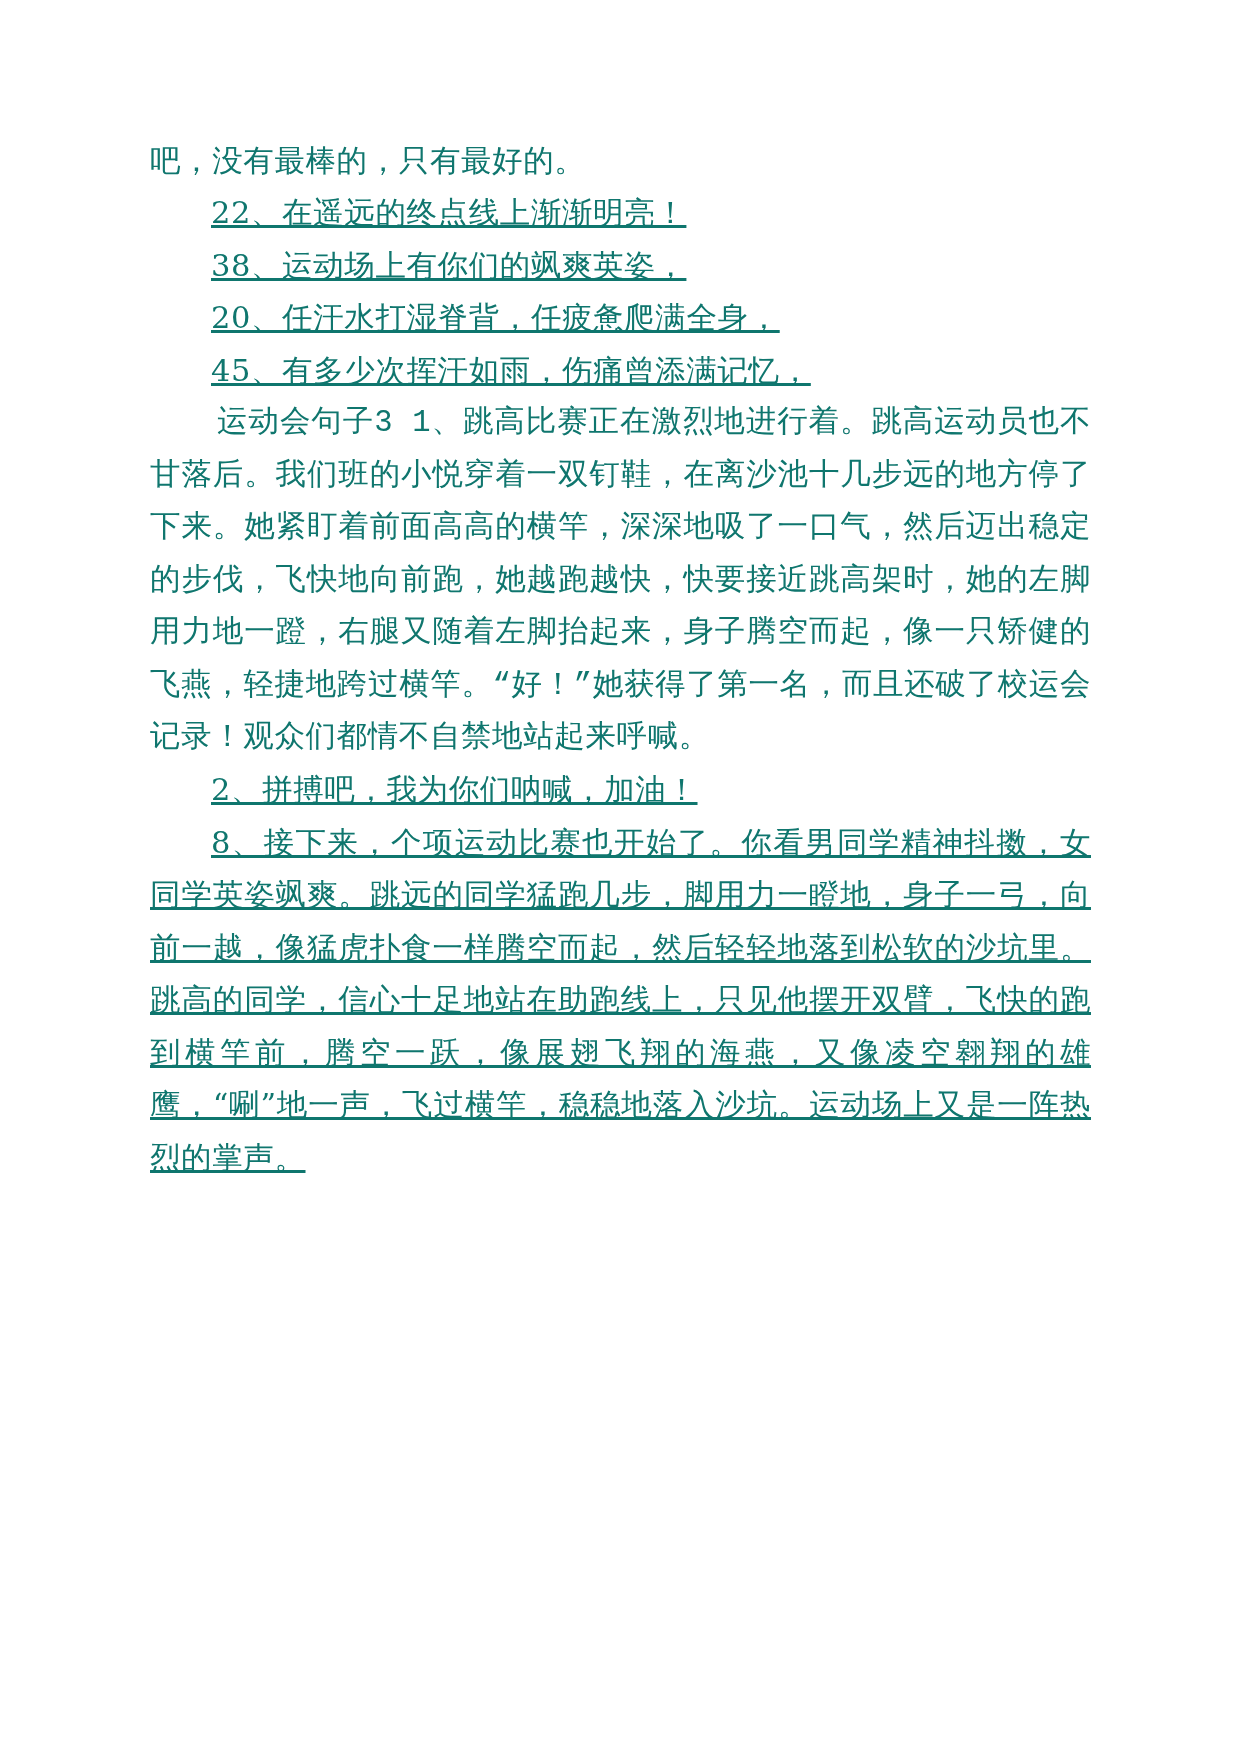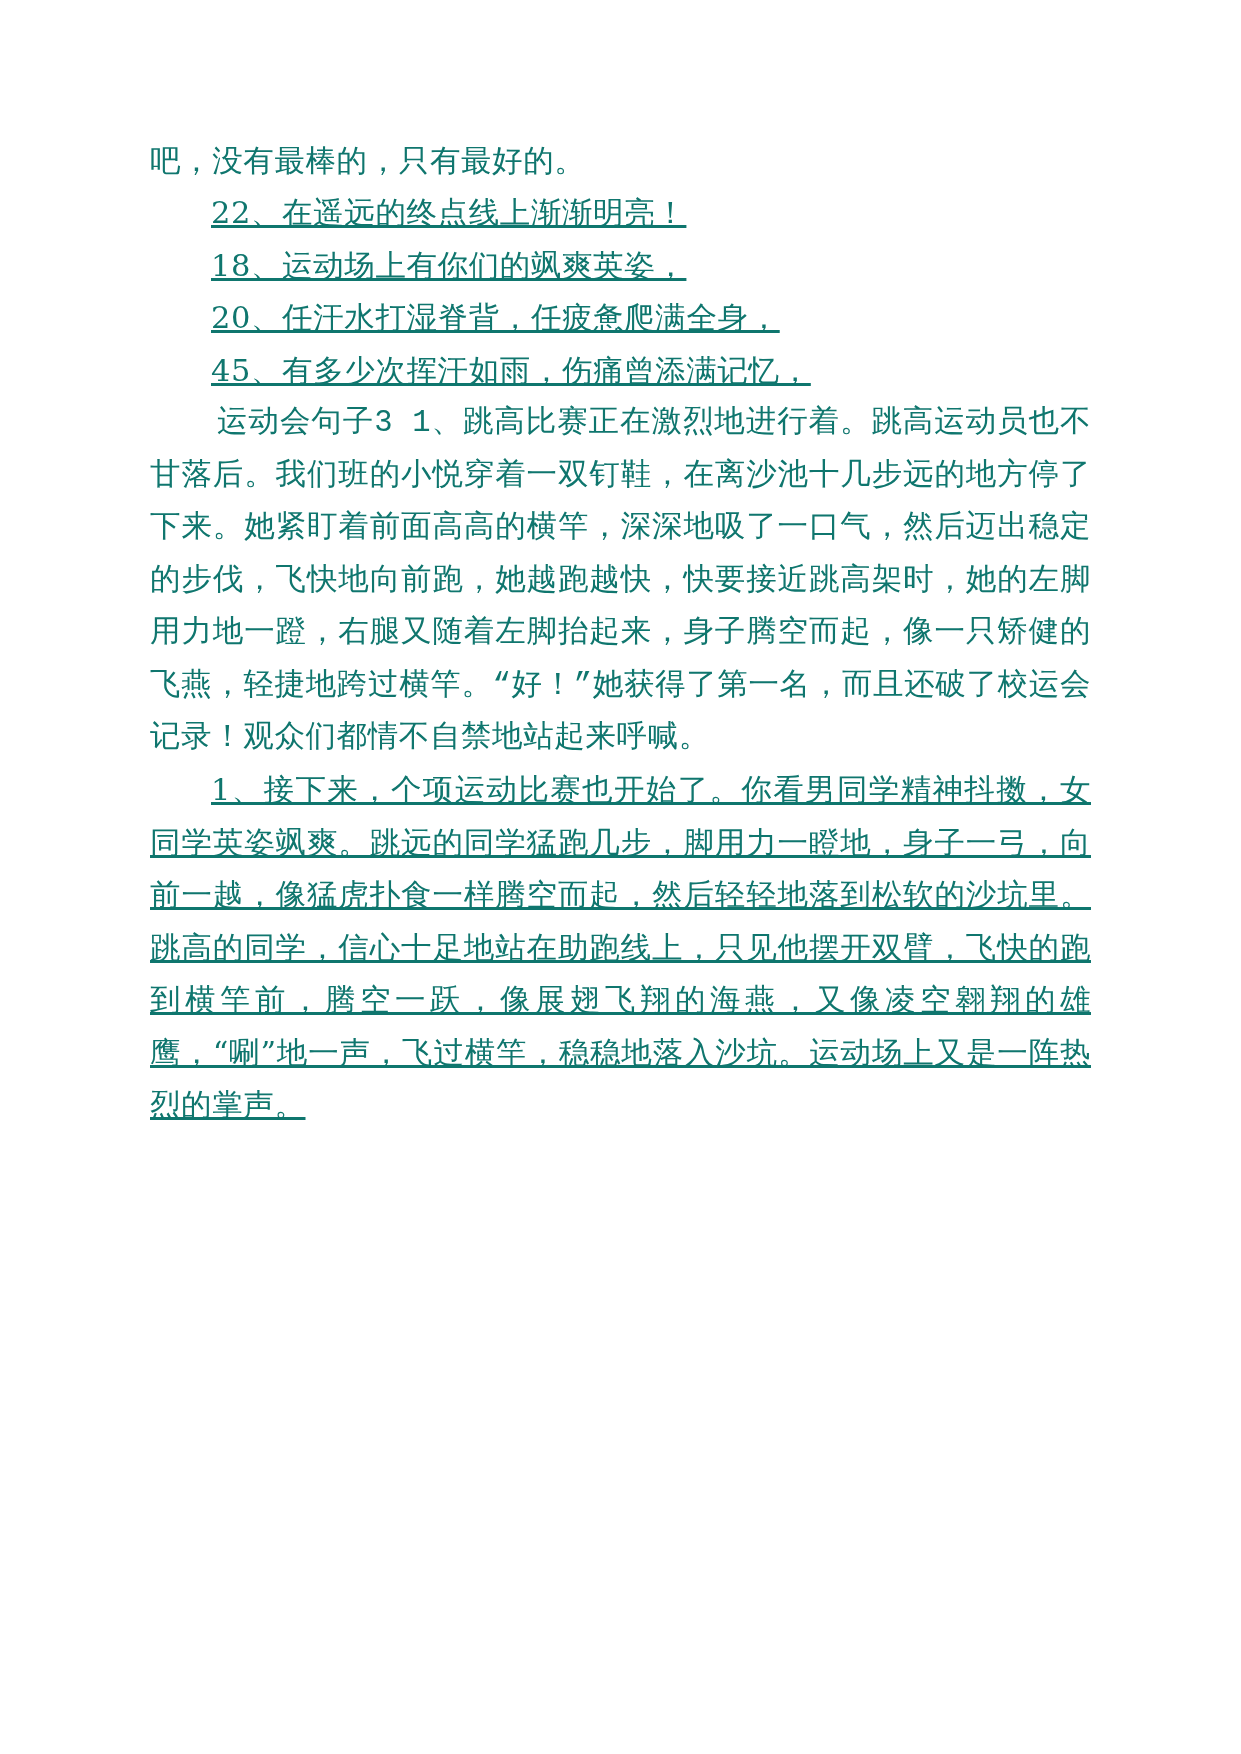--- a/index.html
+++ b/index.html
@@ -42,19 +42,20 @@
     font-family: Liberation Mono, monospace;
   }
 </style>
 </head>
 <body>
 
 <div class="page">
   <div class="doc-body">
     <p class="indent0">吧，没有最棒的，只有最好的。</p>
     <p class="indent1">22、在遥远的终点线上渐渐明亮！</p>
-    <p class="indent1">18、运动场上有你们的飒爽英姿，</p>
+    <p class="indent1">38、运动场上有你们的飒爽英姿，</p>
     <p class="indent1">20、任汗水打湿脊背，任疲惫爬满全身，</p>
     <p class="indent1">45、有多少次挥汗如雨，伤痛曾添满记忆，</p>
     <p class="mixed">运动会句子3    1、跳高比赛正在激烈地进行着。跳高运动员也不甘落后。我们班的小悦穿着一双钉鞋，在离沙池十几步远的地方停了下来。她紧盯着前面高高的横竿，深深地吸了一口气，然后迈出稳定的步伐，飞快地向前跑，她越跑越快，快要接近跳高架时，她的左脚用力地一蹬，右腿又随着左脚抬起来，身子腾空而起，像一只矫健的飞燕，轻捷地跨过横竿。“好！”她获得了第一名，而且还破了校运会记录！观众们都情不自禁地站起来呼喊。</p>
-    <p class="indent1">1、接下来，个项运动比赛也开始了。你看男同学精神抖擞，女同学英姿飒爽。跳远的同学猛跑几步，脚用力一瞪地，身子一弓，向前一越，像猛虎扑食一样腾空而起，然后轻轻地落到松软的沙坑里。跳高的同学，信心十足地站在助跑线上，只见他摆开双臂，飞快的跑到横竿前，腾空一跃，像展翅飞翔的海燕，又像凌空翱翔的雄鹰，“唰”地一声，飞过横竿，稳稳地落入沙坑。运动场上又是一阵热烈的掌声。</p>
+    <p class="indent1">2、拼搏吧，我为你们呐喊，加油！</p>
+    <p class="indent1">8、接下来，个项运动比赛也开始了。你看男同学精神抖擞，女同学英姿飒爽。跳远的同学猛跑几步，脚用力一瞪地，身子一弓，向前一越，像猛虎扑食一样腾空而起，然后轻轻地落到松软的沙坑里。跳高的同学，信心十足地站在助跑线上，只见他摆开双臂，飞快的跑到横竿前，腾空一跃，像展翅飞翔的海燕，又像凌空翱翔的雄鹰，“唰”地一声，飞过横竿，稳稳地落入沙坑。运动场上又是一阵热烈的掌声。</p>
   </div>
 </div>
 
 </body></html>

